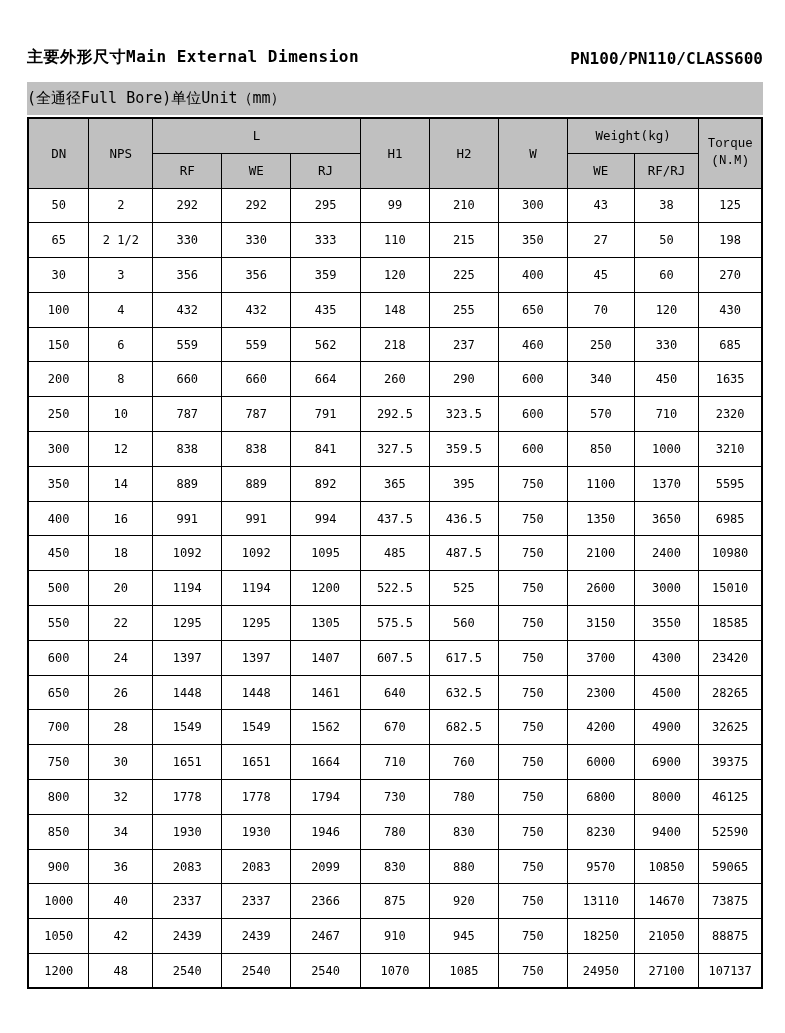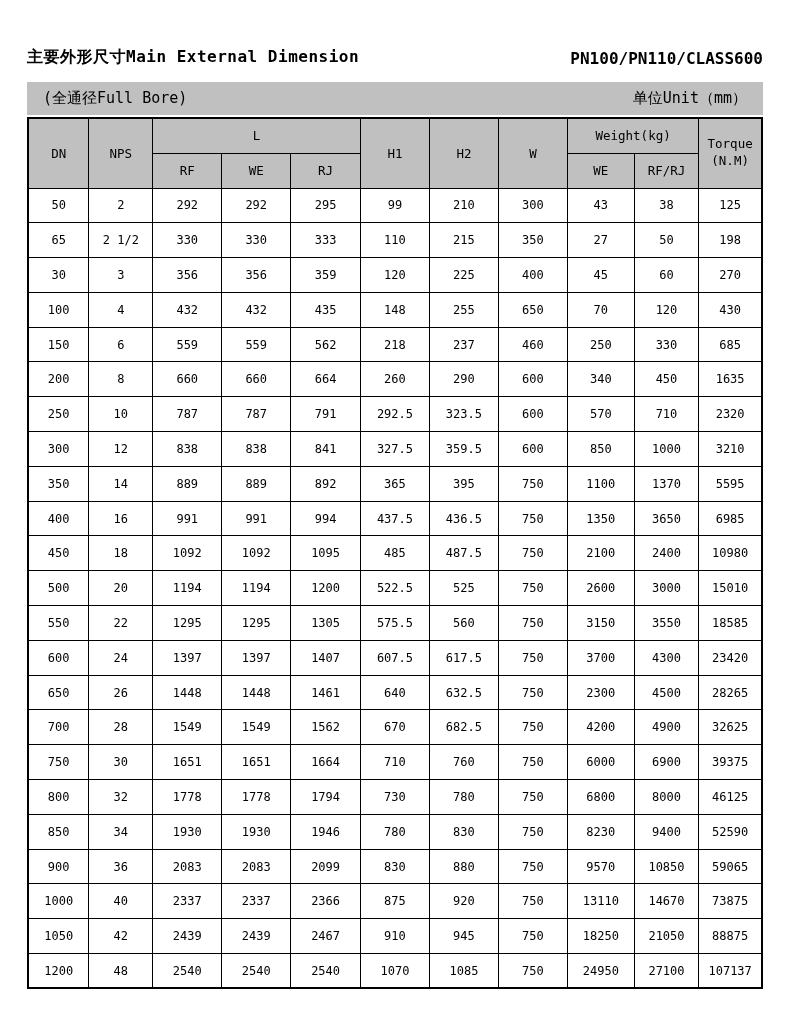--- a/index.html
+++ b/index.html
@@ -29,23 +29,22 @@
   }
   .title-right {
     font-size: 16px;
     font-weight: bold;
     white-space: nowrap;
   }
   .band {
     background: #c0c0c0;
     height: 33px;
     display: flex;
-    justify-content: space-between;
     align-items: center;
-    padding: 0 16px;
+    padding: 0 0;
     margin-bottom: 2px;
   }
   .band-left, .band-right {
     font-size: 15px;
     white-space: nowrap;
   }
   table.dim-table {
     width: 100%;
     border-collapse: collapse;
     table-layout: fixed;
@@ -63,21 +62,21 @@
     background: #c0c0c0;
     font-weight: normal;
     font-size: 12.5px;
     height: 35px;
   }
   table.dim-table tbody td {
     background: #ffffff;
     font-size: 12px;
     height: 34.8px;
   }
-  .torque-line { display: block; line-height: 1.35; }
+  .torque-line { display: block; line-height: 1.35; font-family: Liberation Mono, monospace; }
 </style>
 </head>
 <body>
 
 <div class="page">
 
   <div class="title-row">
     <div class="title-left">主要外形尺寸Main External Dimension</div>
     <div class="title-right">PN100/PN110/CLASS600</div>
   </div>

